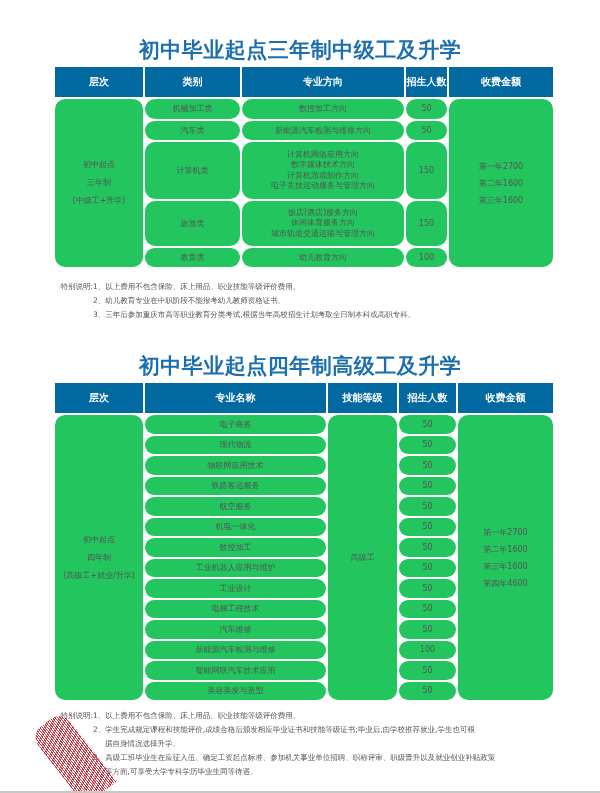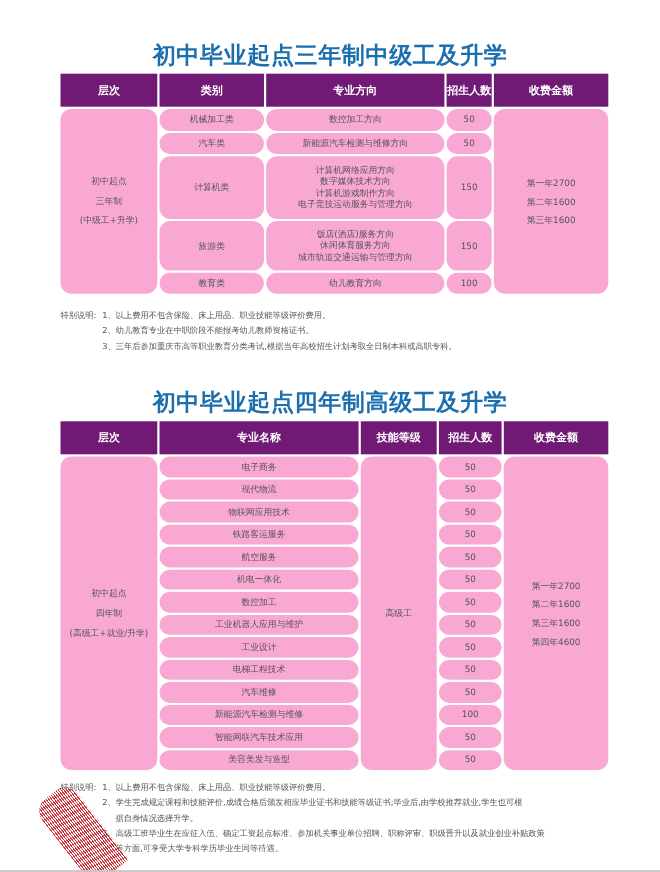--- a/index.html
+++ b/index.html
@@ -9,34 +9,34 @@
   }
   .title {
     position: absolute; left: 0; width: 600px; text-align: center;
     font-size: 21px; font-weight: bold; color: #1c6fae; letter-spacing: 0.5px;
   }
   table.grid {
     position: absolute; left: 55px; border-collapse: separate; border-spacing: 2px 2px;
     margin-left: -2px; table-layout: fixed;
   }
   table.grid th {
-    background: #701a75; color: #ffffff; font-size: 10px; font-weight: bold;
+    background: #0369a1; color: #ffffff; font-size: 10px; font-weight: bold;
     height: 30px; padding: 0; text-align: center; vertical-align: middle;
   }
   table.grid td {
-    background: #f9a8d4; font-size: 8px; color: #555555; text-align: center;
+    background: #22c55e; font-size: 8px; color: #555555; text-align: center;
     vertical-align: middle; padding: 0; line-height: 11.5px; border-radius: 10px;
   }
   td.multi div { line-height: 10.5px; }
   td.level div { line-height: 18px; font-size: 8px; }
   td.fee div { line-height: 17px; font-size: 8px; }
   .notes {
     position: absolute; left: 55px; font-size: 7.5px; color: #555555; line-height: 14px;
   }
-  .notes .row { display: flex; }
+  .notes .row { display: flex; text-align: right; }
   .notes .lbl { width: 38px; flex: none; }
   .notes .indent { padding-left: 38px; }
   .notes .cont { padding-left: 50px; }
   .deco {
     position: absolute; left: 30px; top: 735px; width: 40px; height: 90px;
     transform: rotate(-38deg); transform-origin: top left;
     background: repeating-linear-gradient(90deg, #d4303a 0px, #d4303a 1px, #ffffff 1px, #ffffff 2px);
     border-radius: 14px 14px 0 0;
   }
   .bottom-rule { position: absolute; left: 0; top: 791px; width: 600px; height: 2px; background: #c8c8c8; }

